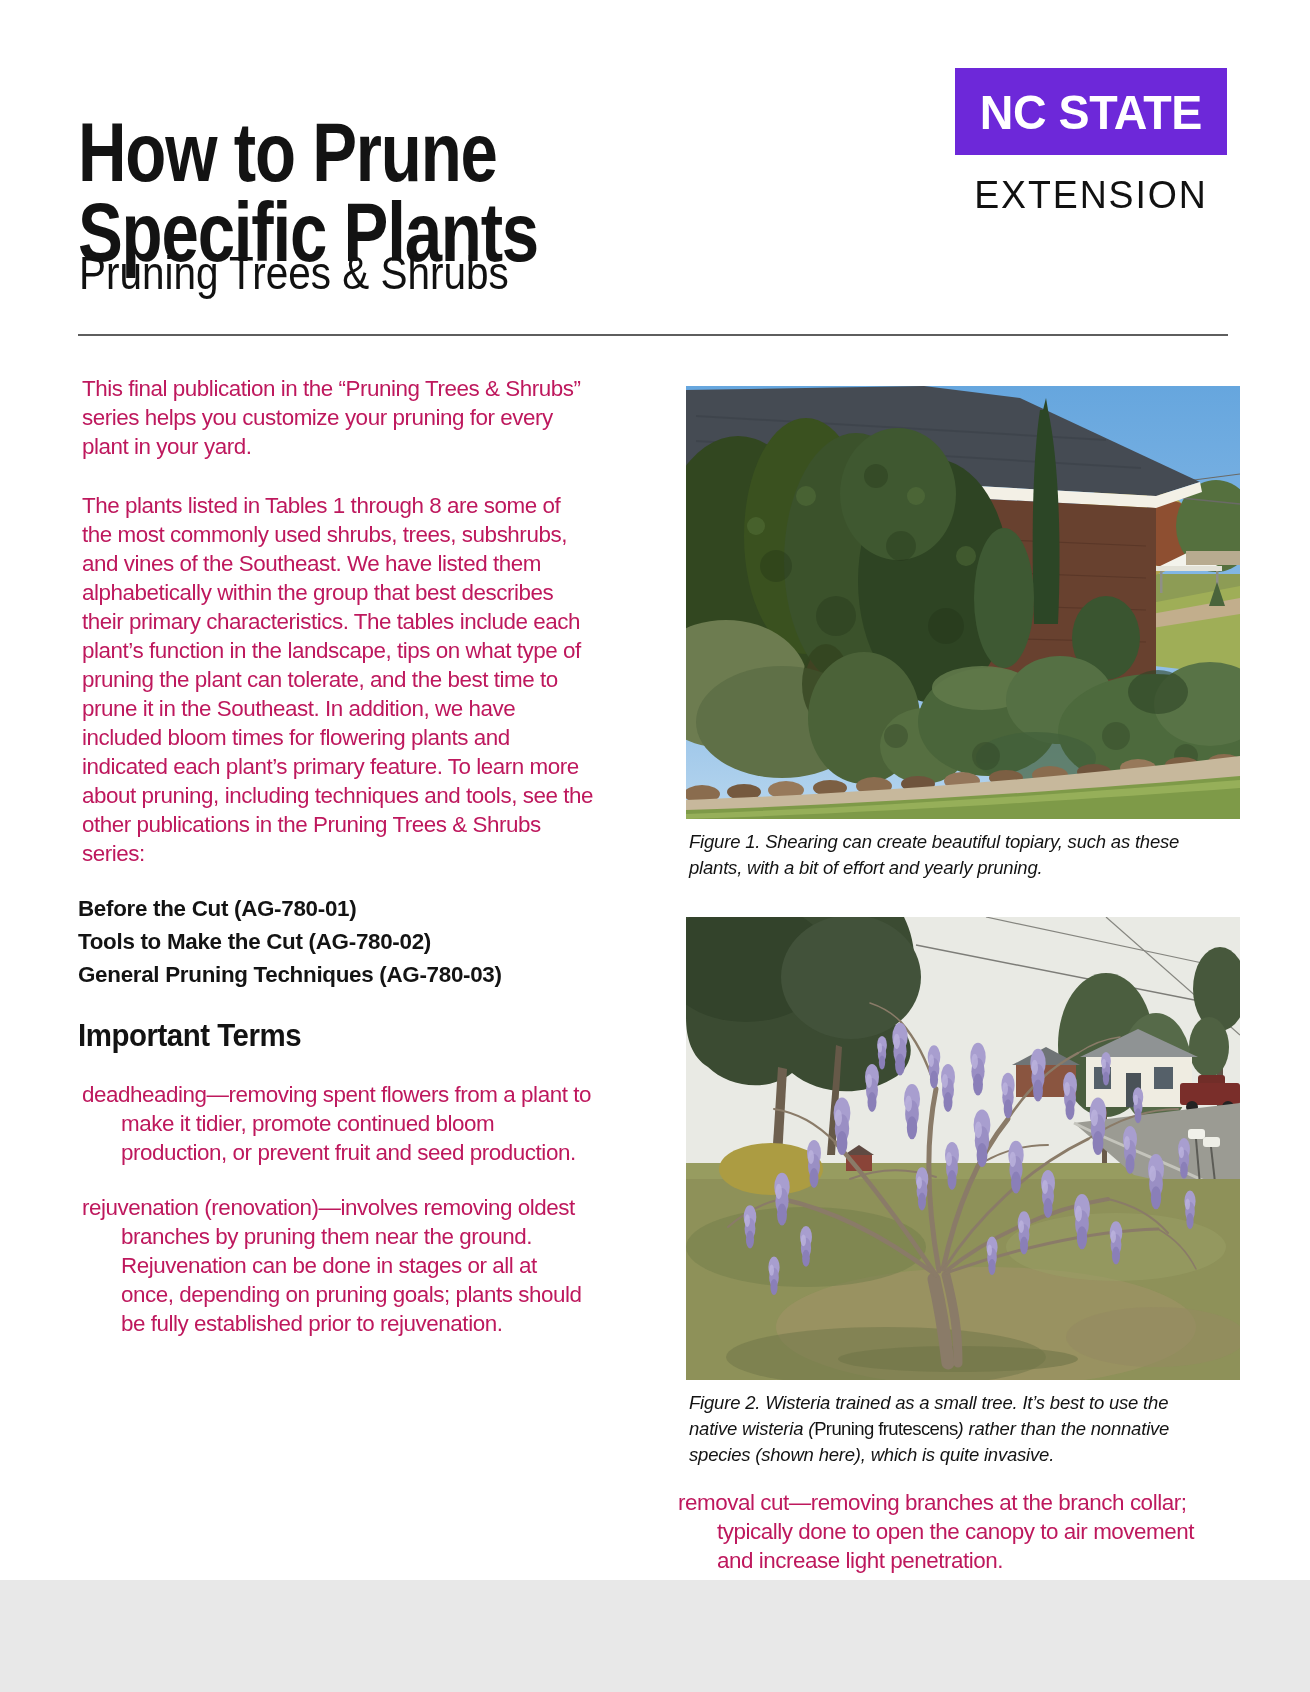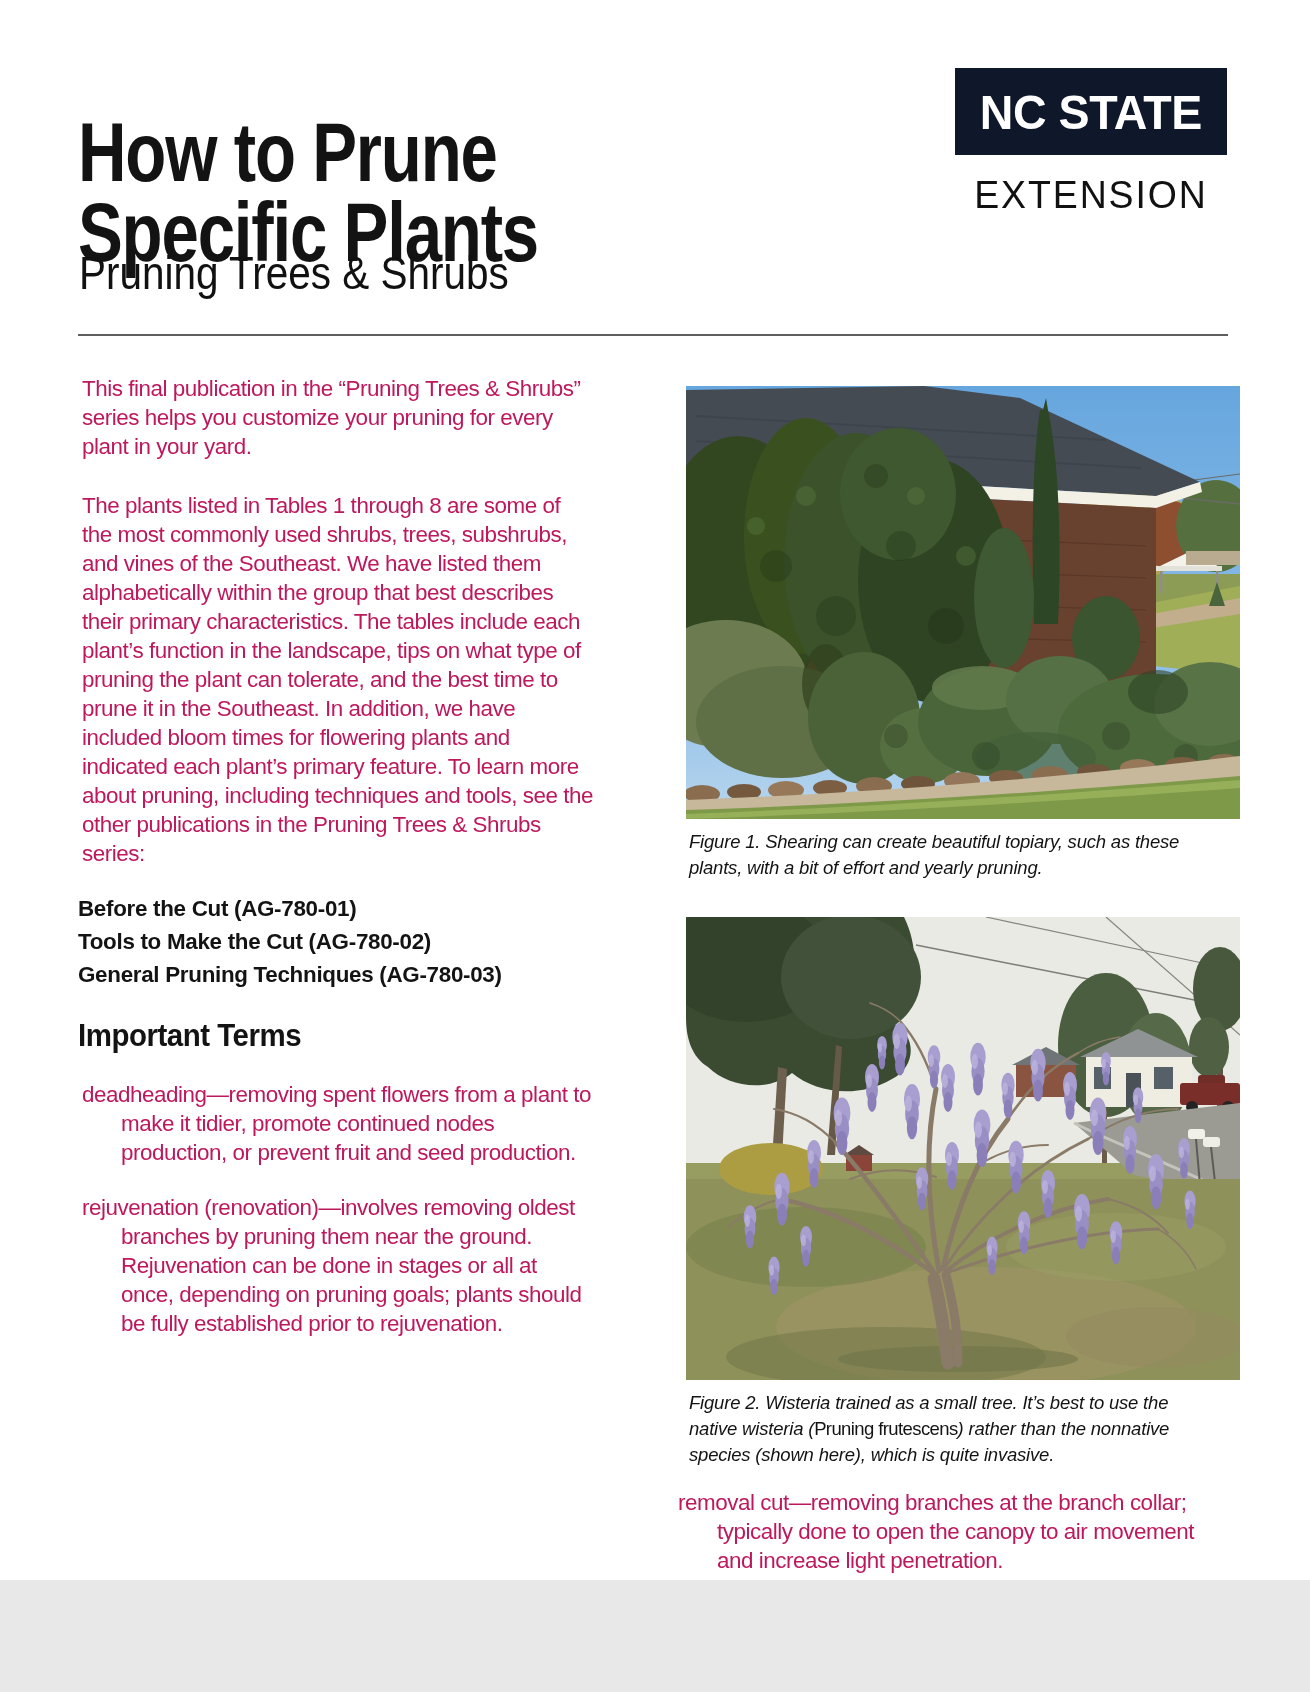--- a/index.html
+++ b/index.html
@@ -70,39 +70,39 @@
 
 <div class="page">
 
   <h1 class="title">
     <span>How to Prune</span>
     <span>Specific Plants</span>
   </h1>
   <div class="subtitle">Pruning Trees &amp; Shrubs</div>
 
   <div class="logo">
-    <div class="logo-block" style="background: #0f172a;">
+    <div class="logo-block" style="background: #6d28d9;">
       <span>NC STATE</span>
     </div>
     <div class="logo-ext">EXTENSION</div>
   </div>
 
   <hr class="rule">
 
   <section class="col-left">
     <p class="body">This final publication in the “Pruning Trees &amp; Shrubs” series helps you customize your pruning for every plant in your yard.</p>
     <p class="body sp">The plants listed in Tables 1 through 8 are some of the most commonly used shrubs, trees, subshrubs, and vines of the Southeast. We have listed them alphabetically within the group that best describes their primary characteristics. The tables include each plant’s function in the landscape, tips on what type of pruning the plant can tolerate, and the best time to prune it in the Southeast. In addition, we have included bloom times for flowering plants and indicated each plant’s primary feature. To learn more about pruning, including techniques and tools, see the other publications in the Pruning Trees &amp; Shrubs series:</p>
 
     <p class="pub first">Before the Cut (AG-780-01)</p>
     <p class="pub">Tools to Make the Cut (AG-780-02)</p>
     <p class="pub">General Pruning Techniques (AG-780-03)</p>
 
     <h2 class="terms">Important Terms</h2>
 
-    <p class="body def">deadheading—removing spent flowers from a plant to make it tidier, promote continued nodes production, or prevent fruit and seed production.</p>
+    <p class="body def">deadheading—removing spent flowers from a plant to make it tidier, promote continued bloom production, or prevent fruit and seed production.</p>
     <p class="body def">rejuvenation (renovation)—involves removing oldest branches by pruning them near the ground. Rejuvenation can be done in stages or all at once, depending on pruning goals; plants should be fully established prior to rejuvenation.</p>
   </section>
 
   <section class="col-right">
 
     <figure>
       <div class="photo">
         <svg width="554" height="433" viewBox="0 0 554 433" role="img" aria-label="topiary photo">
           <defs>
             <linearGradient id="sky1" x1="0" y1="0" x2="0" y2="1">

